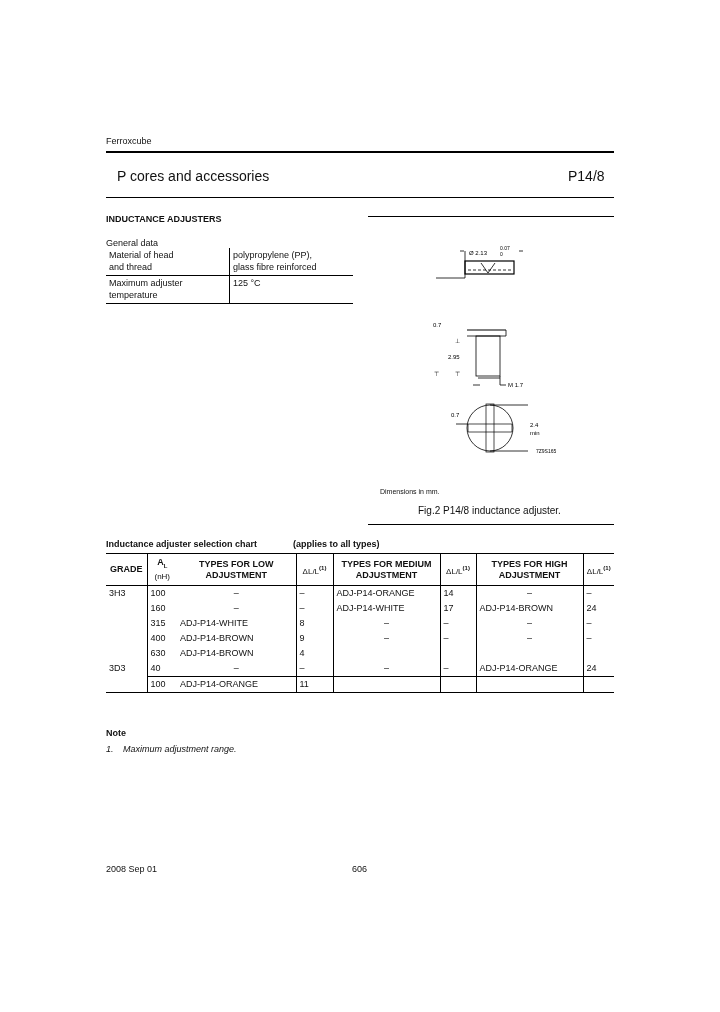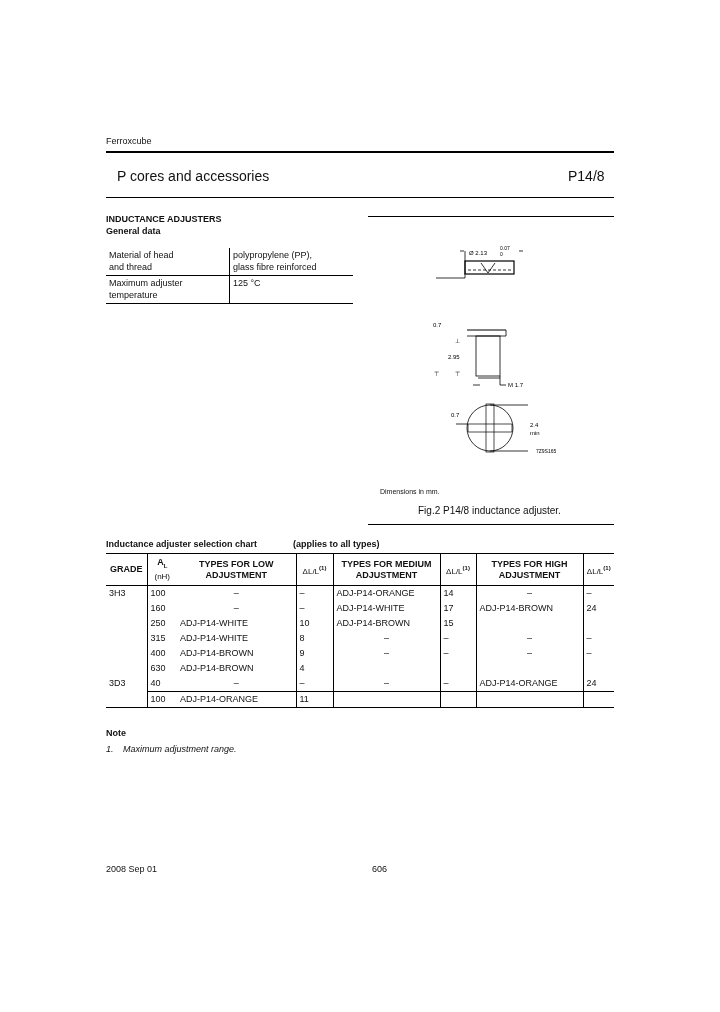--- a/index.html
+++ b/index.html
@@ -5,21 +5,21 @@
   html, body { margin:0; padding:0; background:#fff; }
   body { width:720px; height:1012px; position:relative; font-family:"Liberation Sans", sans-serif; color:#111; overflow:hidden; }
   .abs { position:absolute; }
   .brand { left:106px; top:136px; font-size:9px; }
   .rule-thick { left:106px; top:151px; width:508px; height:2px; background:#000; }
   .title { left:117px; top:168px; font-size:14px; }
   .partno { left:568px; top:168px; font-size:14px; }
   .rule1 { left:106px; top:197px; width:508px; height:1px; background:#000; }
   .sec-head { left:106px; top:214px; font-size:9px; font-weight:bold;text-align:right; }
   .fig-rule-top { left:368px; top:216px; width:246px; height:1px; background:#000; }
-  .gen-head { left:106px; top:226px; font-size:9px; font-weight:bold; }
+  .gen-head { left:106px; top:238px; font-size:9px; font-weight:normal; }
   table { border-collapse:collapse; font-size:9px; }
   .gen { left:106px; top:248px; width:247px; }
   .gen th { font-weight:bold; text-align:center; height:17px; border-bottom:1px solid #000; padding:0; }
   .gen td { vertical-align:top; padding:1px 3px; line-height:12px; height:25px; border-bottom:1px solid #000; }
   .gen .c1 { border-right:1px solid #000; width:117px; }
   .fig { left:368px; top:228px; width:246px; height:260px; }
   .dims { left:380px; top:488px; font-size:7px; }
   .figcap { left:418px; top:505px; font-size:10px; }
   .fig-rule-bot { left:368px; top:524px; width:246px; height:1px; background:#000; }
   .sel-head { left:106px; top:539px; font-size:9px; font-weight:bold; }
@@ -28,21 +28,21 @@
   .sel th { font-weight:bold; text-align:center; line-height:11px; height:31px; padding:0; border-bottom:1px solid #000; }
   .sel td { padding:0 3px; height:15px; line-height:15px; }
   .sel .vl { border-left:1px solid #000; }
   .sel .ctr { text-align:center; }
   .sel .small { font-weight:normal; font-size:8px; }
   .sel tr.last td { border-top:1px solid #000; }
   .note-head { left:106px; top:728px; font-size:9px; font-weight:bold;text-align:center; }
   .note1 { left:106px; top:744px; font-size:9px;font-style:italic; }
   .note1 .n { display:inline-block; width:17px; }
   .foot-date { left:106px; top:864px; font-size:9px; }
-  .foot-page { left:352px; top:864px; font-size:9px;margin-left:20px; }
+  .foot-page { left:352px; top:864px; font-size:9px; }
   sub { font-size:6px; }
   sup { font-size:6px; }
 </style>
 </head>
 <body>
 
 <div class="abs brand">Ferroxcube</div>
 <div class="abs rule-thick"></div>
 <div class="abs title">P cores and accessories</div>
 <div class="abs partno">P14/8</div>
@@ -153,30 +153,20 @@
         <td class="vl">160</td>
         <td class="ctr">–</td>
         <td class="vl">–</td>
         <td class="vl">ADJ-P14-WHITE</td>
         <td class="vl">17</td>
         <td class="vl">ADJ-P14-BROWN</td>
         <td class="vl">24</td>
       </tr>
       <tr>
         <td></td>
-        <td class="vl">250</td>
-        <td>ADJ-P14-WHITE</td>
-        <td class="vl">10</td>
-        <td class="vl">ADJ-P14-BROWN</td>
-        <td class="vl">15</td>
-        <td class="vl"></td>
-        <td class="vl"></td>
-      </tr>
-      <tr>
-        <td></td>
         <td class="vl">315</td>
         <td>ADJ-P14-WHITE</td>
         <td class="vl">8</td>
         <td class="vl ctr">–</td>
         <td class="vl">–</td>
         <td class="vl ctr">–</td>
         <td class="vl">–</td>
       </tr>
       <tr>
         <td></td>

